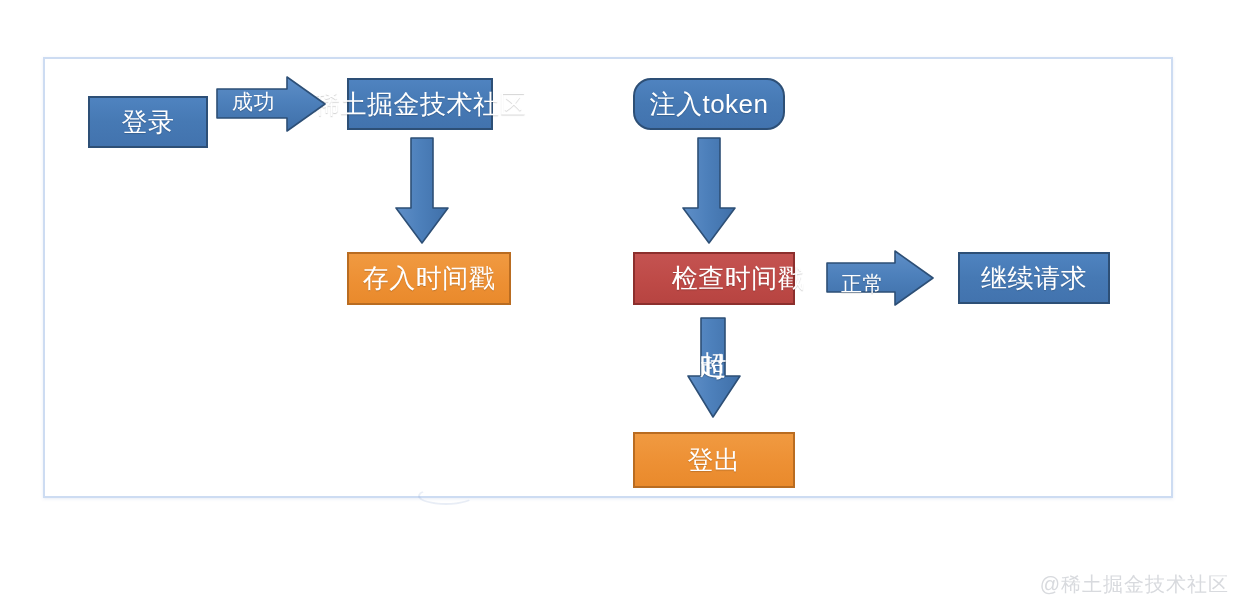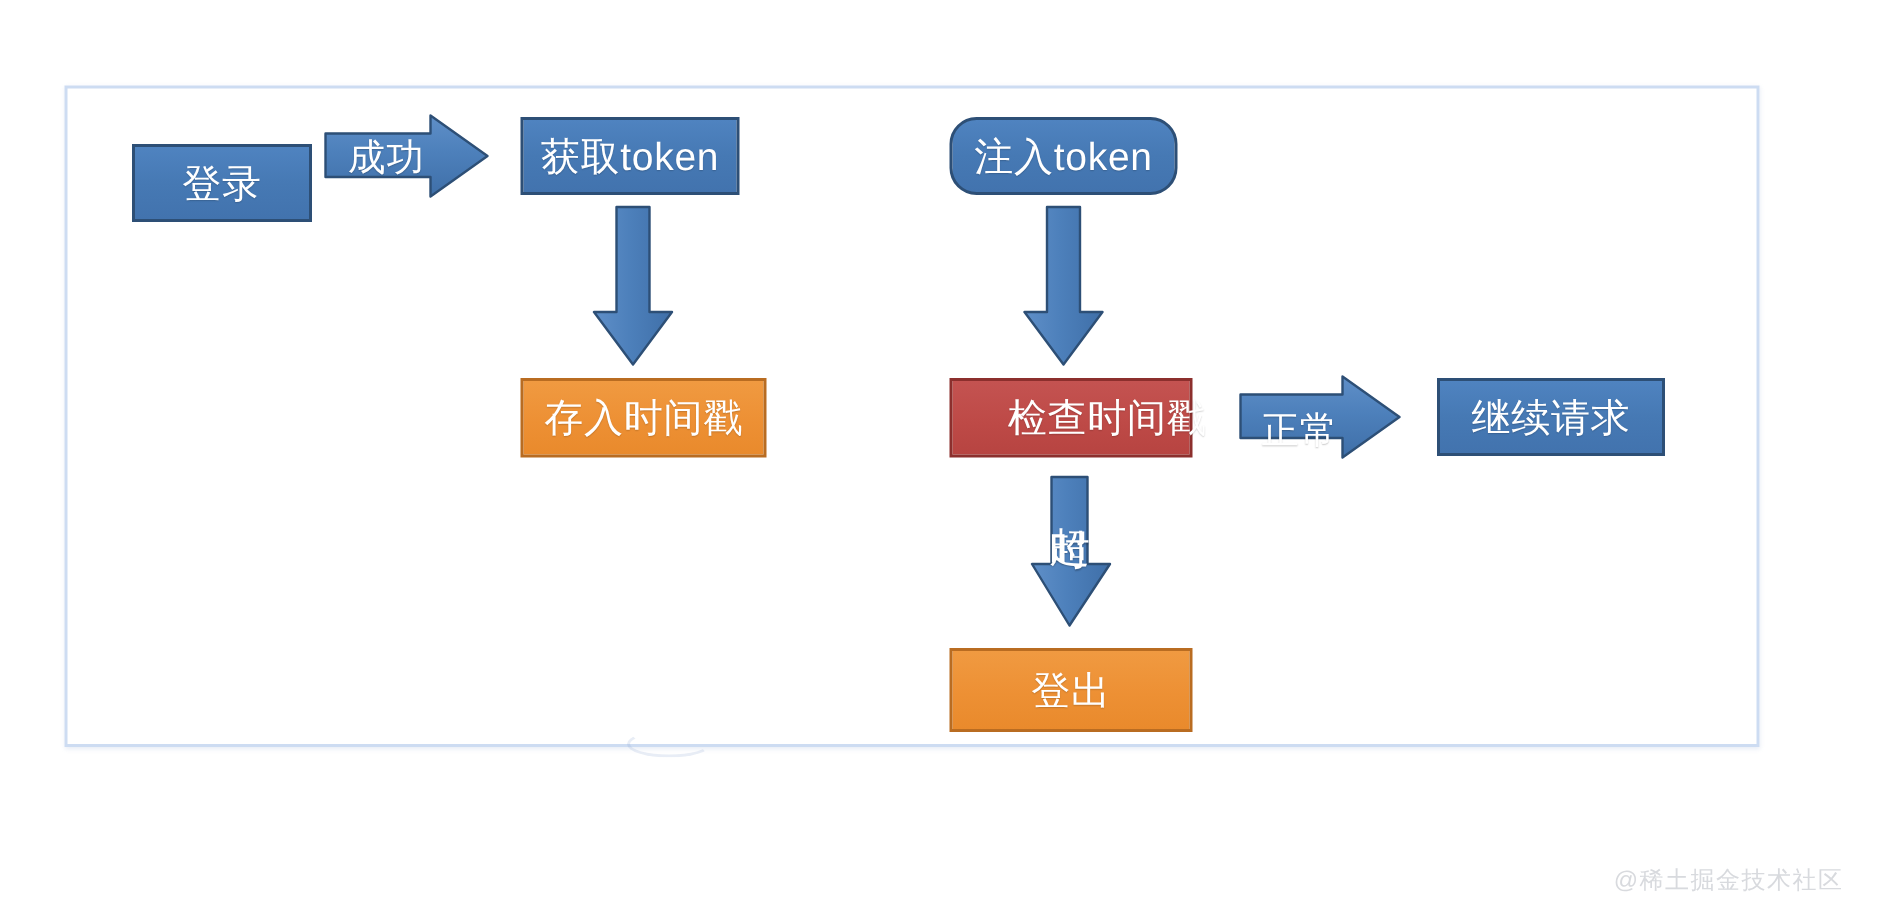--- a/index.html
+++ b/index.html
@@ -58,40 +58,40 @@
 
   
   .arrow {
     position: absolute;
   }
   .arrow svg { display: block; overflow: visible; }
 
   .arrow-label {
     position: absolute;
     color: #ffffff;
-    font-size: 25px;
+    font-size: 21px;
     letter-spacing: 0.5px;
     white-space: nowrap;
     text-shadow: 0 1px 1px rgba(0,0,0,0.22);
     pointer-events: none;
   }
   .arrow-label.vertical {
     writing-mode: vertical-rl;
     text-orientation: upright;
     line-height: 1.0;
     letter-spacing: 1px;
   }
 
   
   #watermark {
     position: absolute;
     right: 22px;
     bottom: 14px;
     color: #d8dade;
-    font-size: 16px;
+    font-size: 20px;
     letter-spacing: 1px;
     white-space: nowrap;
   }
 
   
   #artifact {
     position: absolute;
     left: 418px;
     top: 487px;
     width: 52px;
@@ -103,21 +103,21 @@
     opacity: 0.55;
   }
 </style>
 </head>
 <body>
 
 <div id="canvas"></div>
 
 <div class="node blue" style="left:88px;  top:96px;  width:120px; height:52px;">登录</div>
 
-<div class="node blue" style="left:347px; top:78px;  width:146px; height:52px;">获取token</div>
+<div class="node blue" style="left:347px; top:78px;  width:146px; height:52px;">稀土掘金技术社区</div>
 
 <div class="node orange" style="left:347px; top:252px; width:164px; height:53px;">存入时间戳</div>
 
 <div class="node blue" style="left:633px; top:78px;  width:152px; height:52px;border-radius:18px;">注入token</div>
 
 <div class="node red" style="left:633px; top:252px; width:162px; height:53px;">检查时间戳</div>
 
 <div class="node blue" style="left:958px; top:252px; width:152px; height:52px;">继续请求</div>
 
 <div class="node orange" style="left:633px; top:432px; width:162px; height:56px;">登出</div>

